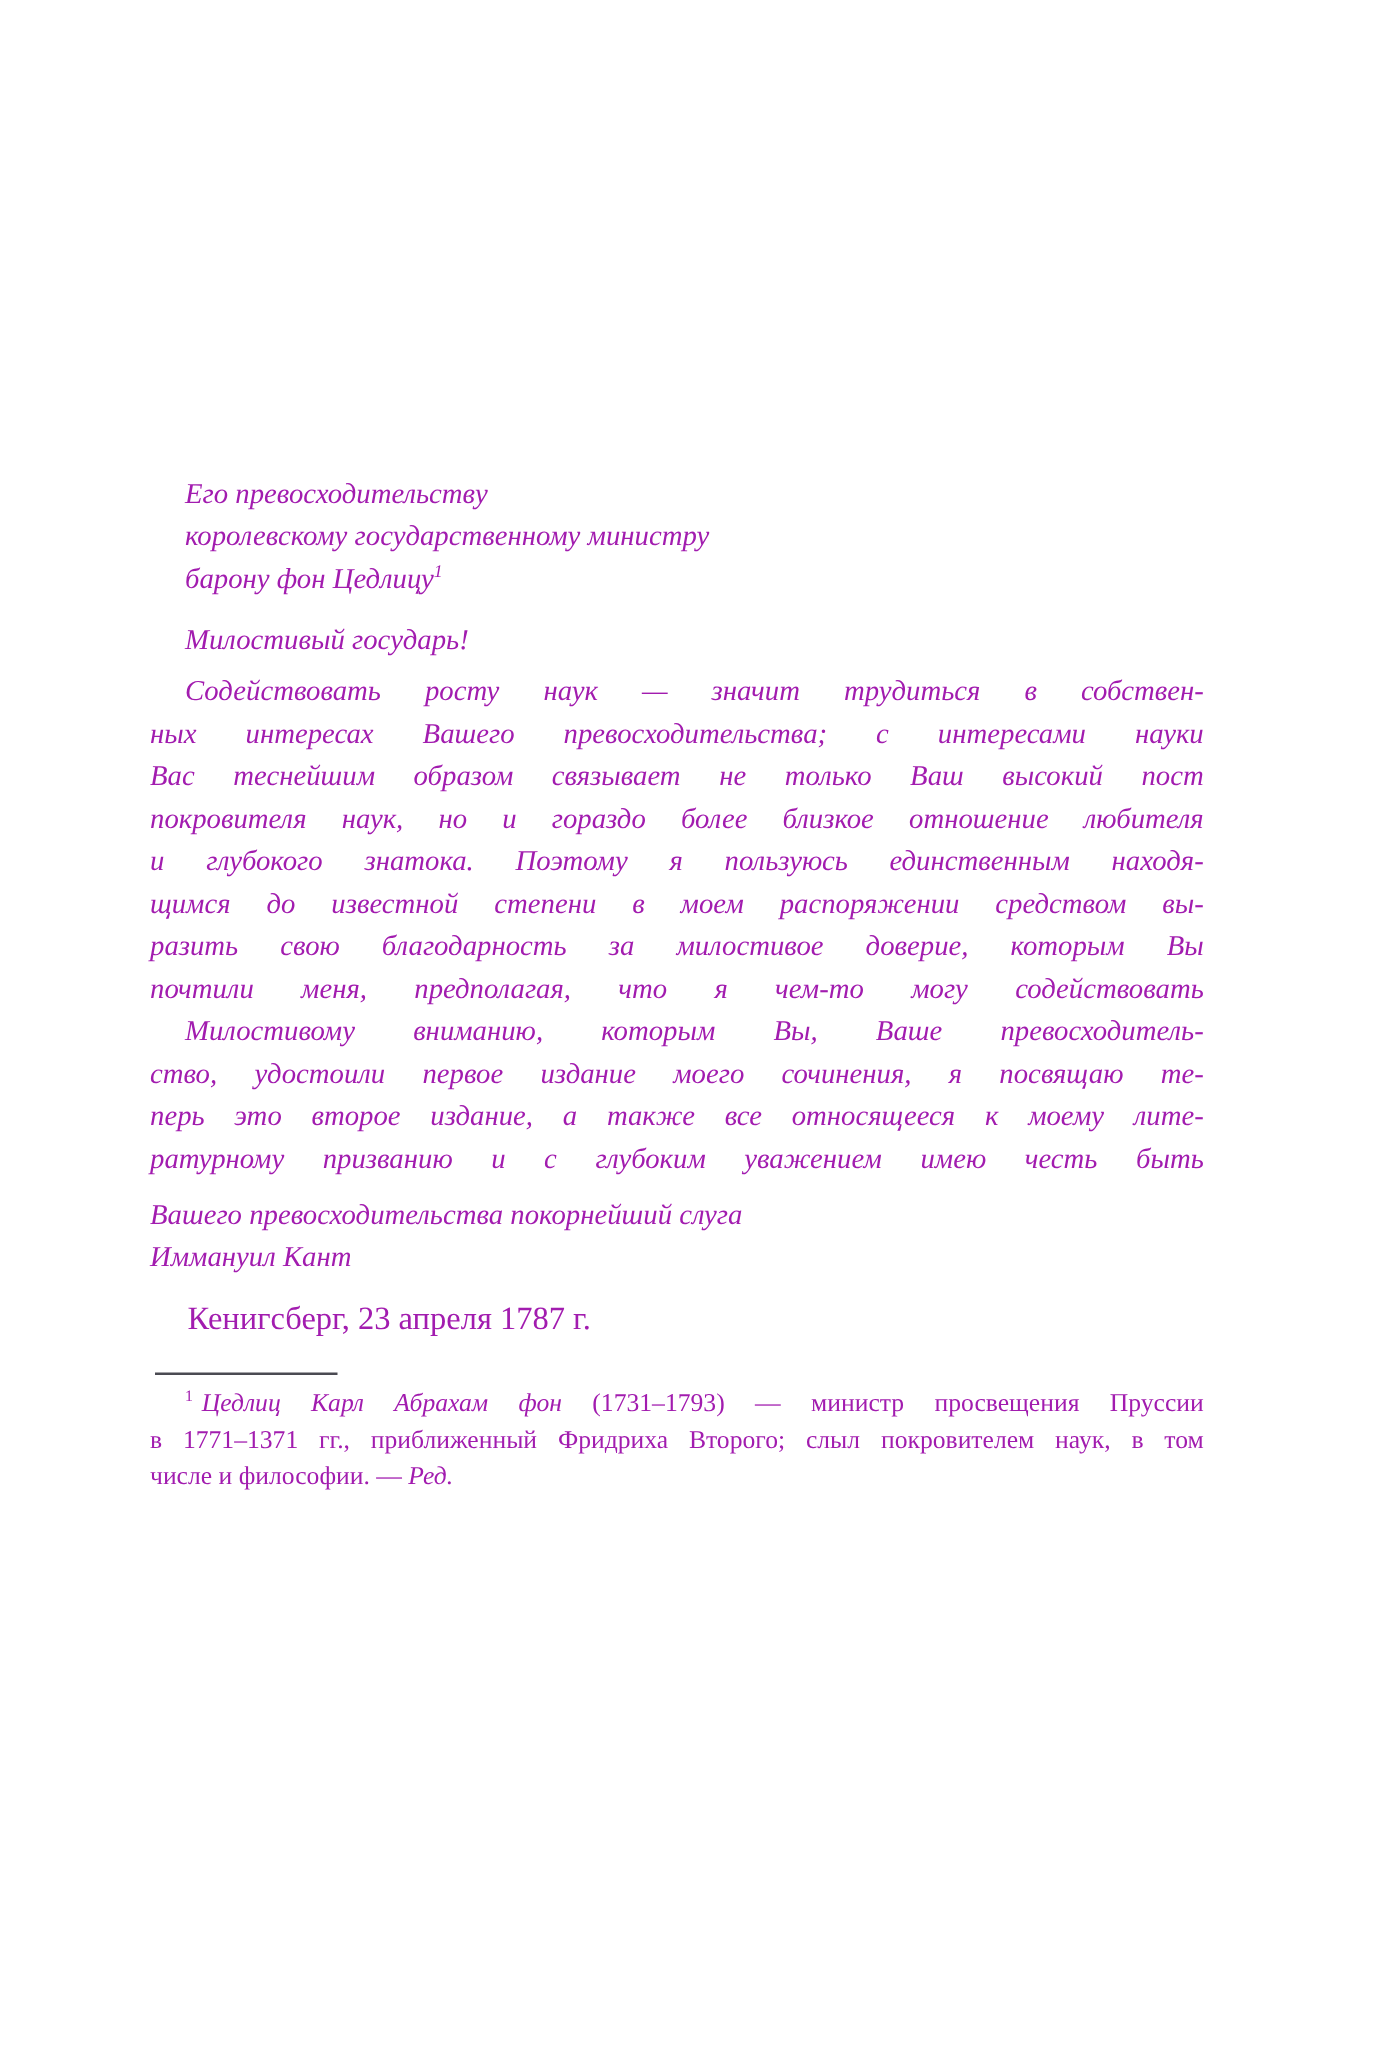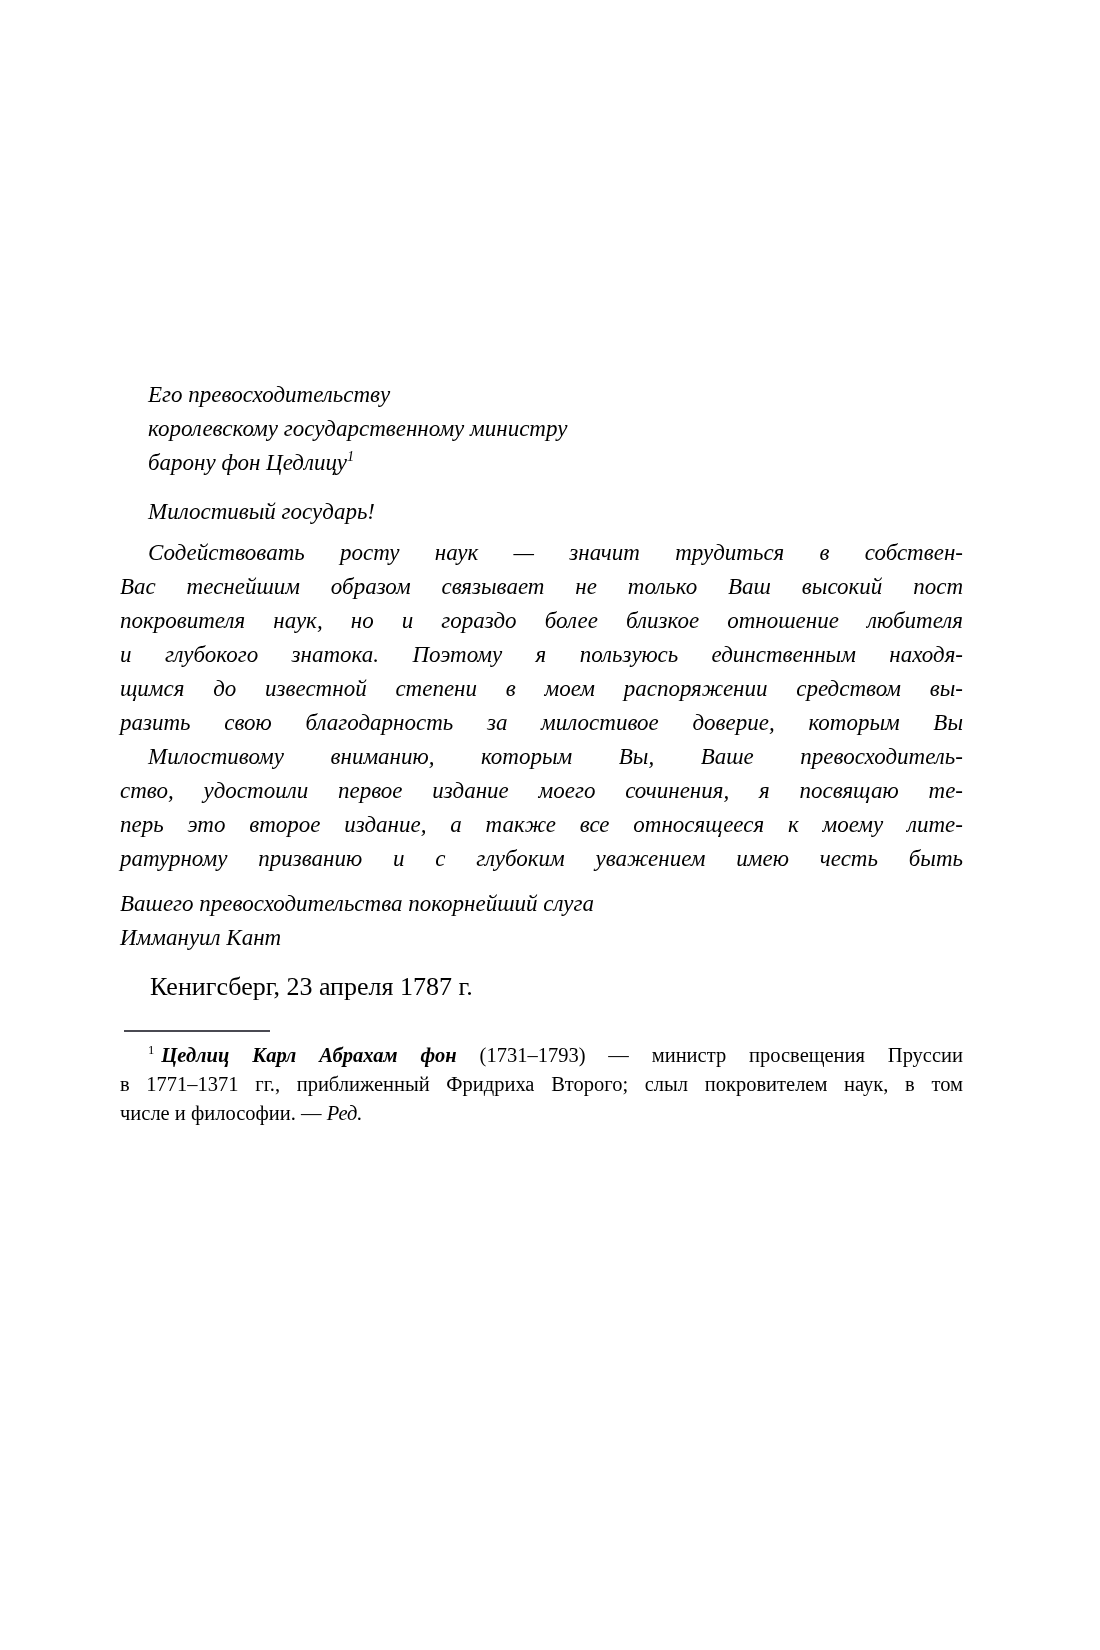--- a/index.html
+++ b/index.html
@@ -11,21 +11,21 @@
     position: relative;
     width: 1100px;
     height: 1650px;
     background: #ffffff;
     overflow: hidden;
   }
   .content {
     margin-left: 120px;
     width: 843px;
     font-family: "Liberation Serif", "DejaVu Serif", serif;
-    color: #000000;
+    color: #a21caf;
   }
   .main {
     font-size: 23px;
     line-height: 34px;
   }
   .it { font-style: italic; }
   .indent { padding-left: 28px; }
   .line { min-height: 34px; }
   
   .j {
@@ -55,44 +55,46 @@
     font-size: 20.5px;
     line-height: 29px;
   }
   .footnote .line { min-height: 29px; }
   sup.fnref {
     font-size: 0.62em;
     vertical-align: super;
     line-height: 0;
   }
   .footnote sup.fnref { margin-right: 7px; }
-  .fn-name { font-style: italic; font-weight: bold; }
+  .fn-name { font-style: italic; font-weight: normal; }
   .fn-ed { font-style: italic; }
 </style>
 </head>
 <body>
 
 <div class="page">
   <div class="content">
 
     <div class="dedication main it indent">
       <div class="line">Его превосходительству</div>
       <div class="line">королевскому государственному министру</div>
       <div class="line"><span>барону фон Цедлицу</span><sup class="fnref">1</sup></div>
     </div>
 
     <div class="salutation main it indent line">Милостивый государь!</div>
 
     <div class="paragraph-1 main it">
       <div class="line j indent">Содействовать росту наук — значит трудиться в собствен-</div>
+      <div class="line j">ных интересах Вашего превосходительства; с интересами науки</div>
       <div class="line j">Вас теснейшим образом связывает не только Ваш высокий пост</div>
       <div class="line j">покровителя наук, но и гораздо более близкое отношение любителя</div>
       <div class="line j">и глубокого знатока. Поэтому я пользуюсь единственным находя-</div>
       <div class="line j">щимся до известной степени в моем распоряжении средством вы-</div>
       <div class="line j">разить свою благодарность за милостивое доверие, которым Вы</div>
+      <div class="line j">почтили меня, предполагая, что я чем-то могу содействовать</div>
     </div>
 
     <div class="paragraph-2 main it">
       <div class="line j indent">Милостивому вниманию, которым Вы, Ваше превосходитель-</div>
       <div class="line j">ство, удостоили первое издание моего сочинения, я посвящаю те-</div>
       <div class="line j">перь это второе издание, а также все относящееся к моему лите-</div>
       <div class="line j">ратурному призванию и с глубоким уважением имею честь быть</div>
     </div>
 
     <div class="signature main it">

